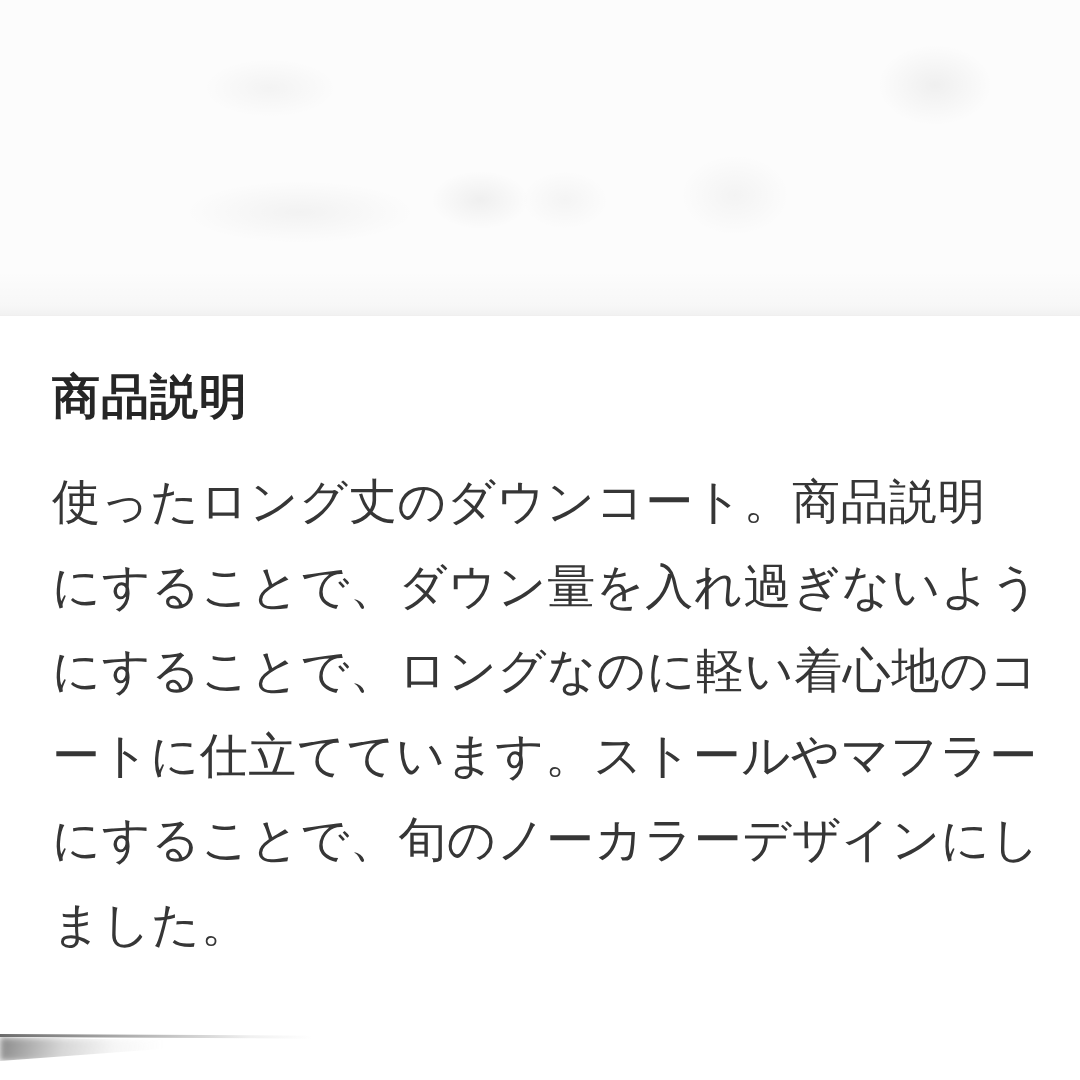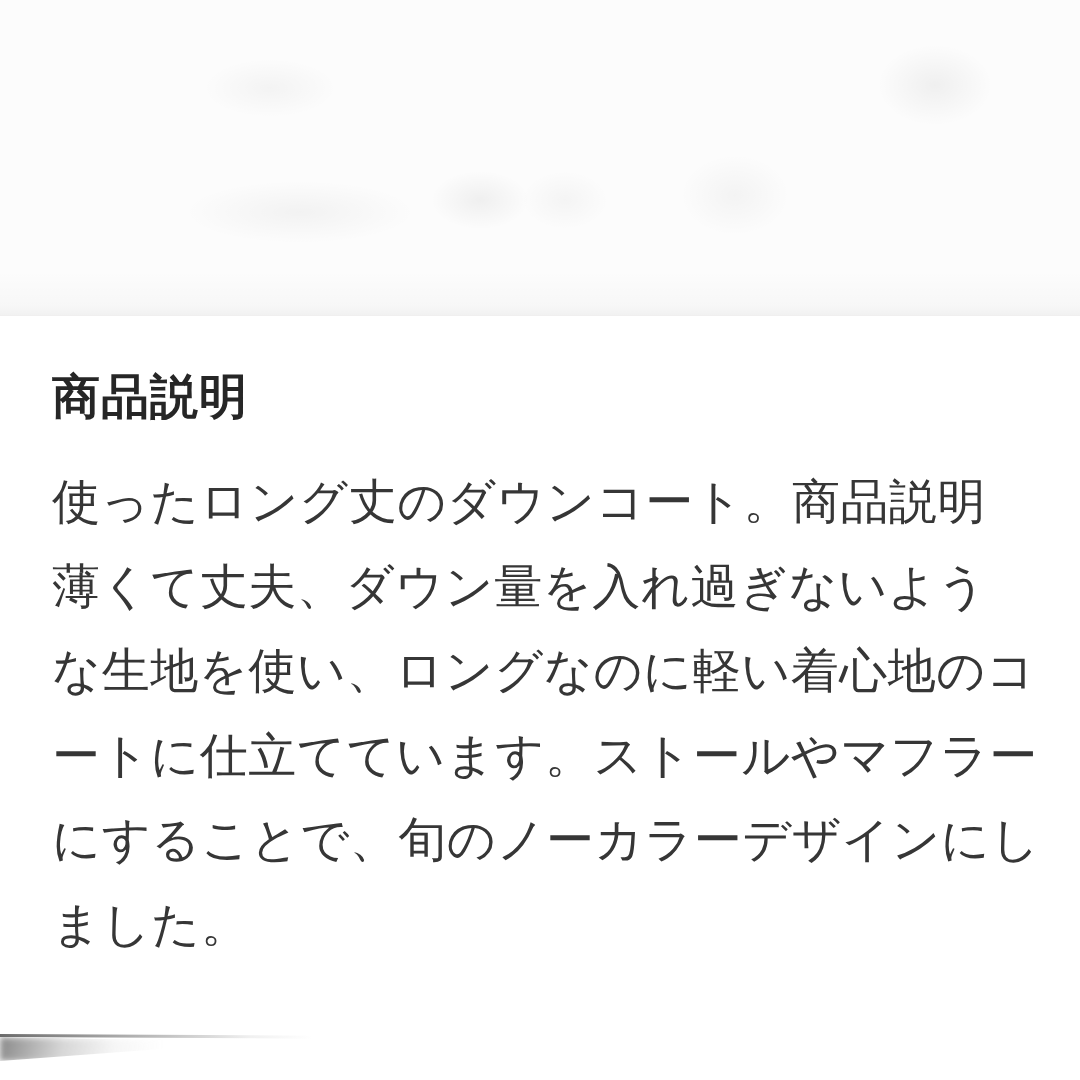--- a/index.html
+++ b/index.html
@@ -93,22 +93,22 @@
 
   <div class="photo-area">
     <div class="photo-highlights"></div>
   </div>
 
   <div class="description-card">
     <h2 class="section-title">商品説明</h2>
 
     <div class="description-lines">
       <div class="desc-line">使ったロング丈のダウンコート。商品説明</div>
-      <div class="desc-line">薄くて丈夫、ダウン量を入れ過ぎないよう</div>
-      <div class="desc-line">な生地を使い、ロングなのに軽い着心地のコ</div>
+      <div class="desc-line">にすることで、ダウン量を入れ過ぎないよう</div>
+      <div class="desc-line">にすることで、ロングなのに軽い着心地のコ</div>
       <div class="desc-line">ートに仕立てています。ストールやマフラー</div>
       <div class="desc-line">にすることで、旬のノーカラーデザインにし</div>
       <div class="desc-line">ました。</div>
     </div>
   </div>
 
   <div class="page-edge-line"></div>
   <div class="page-corner-shadow"></div>
 
 </div>

